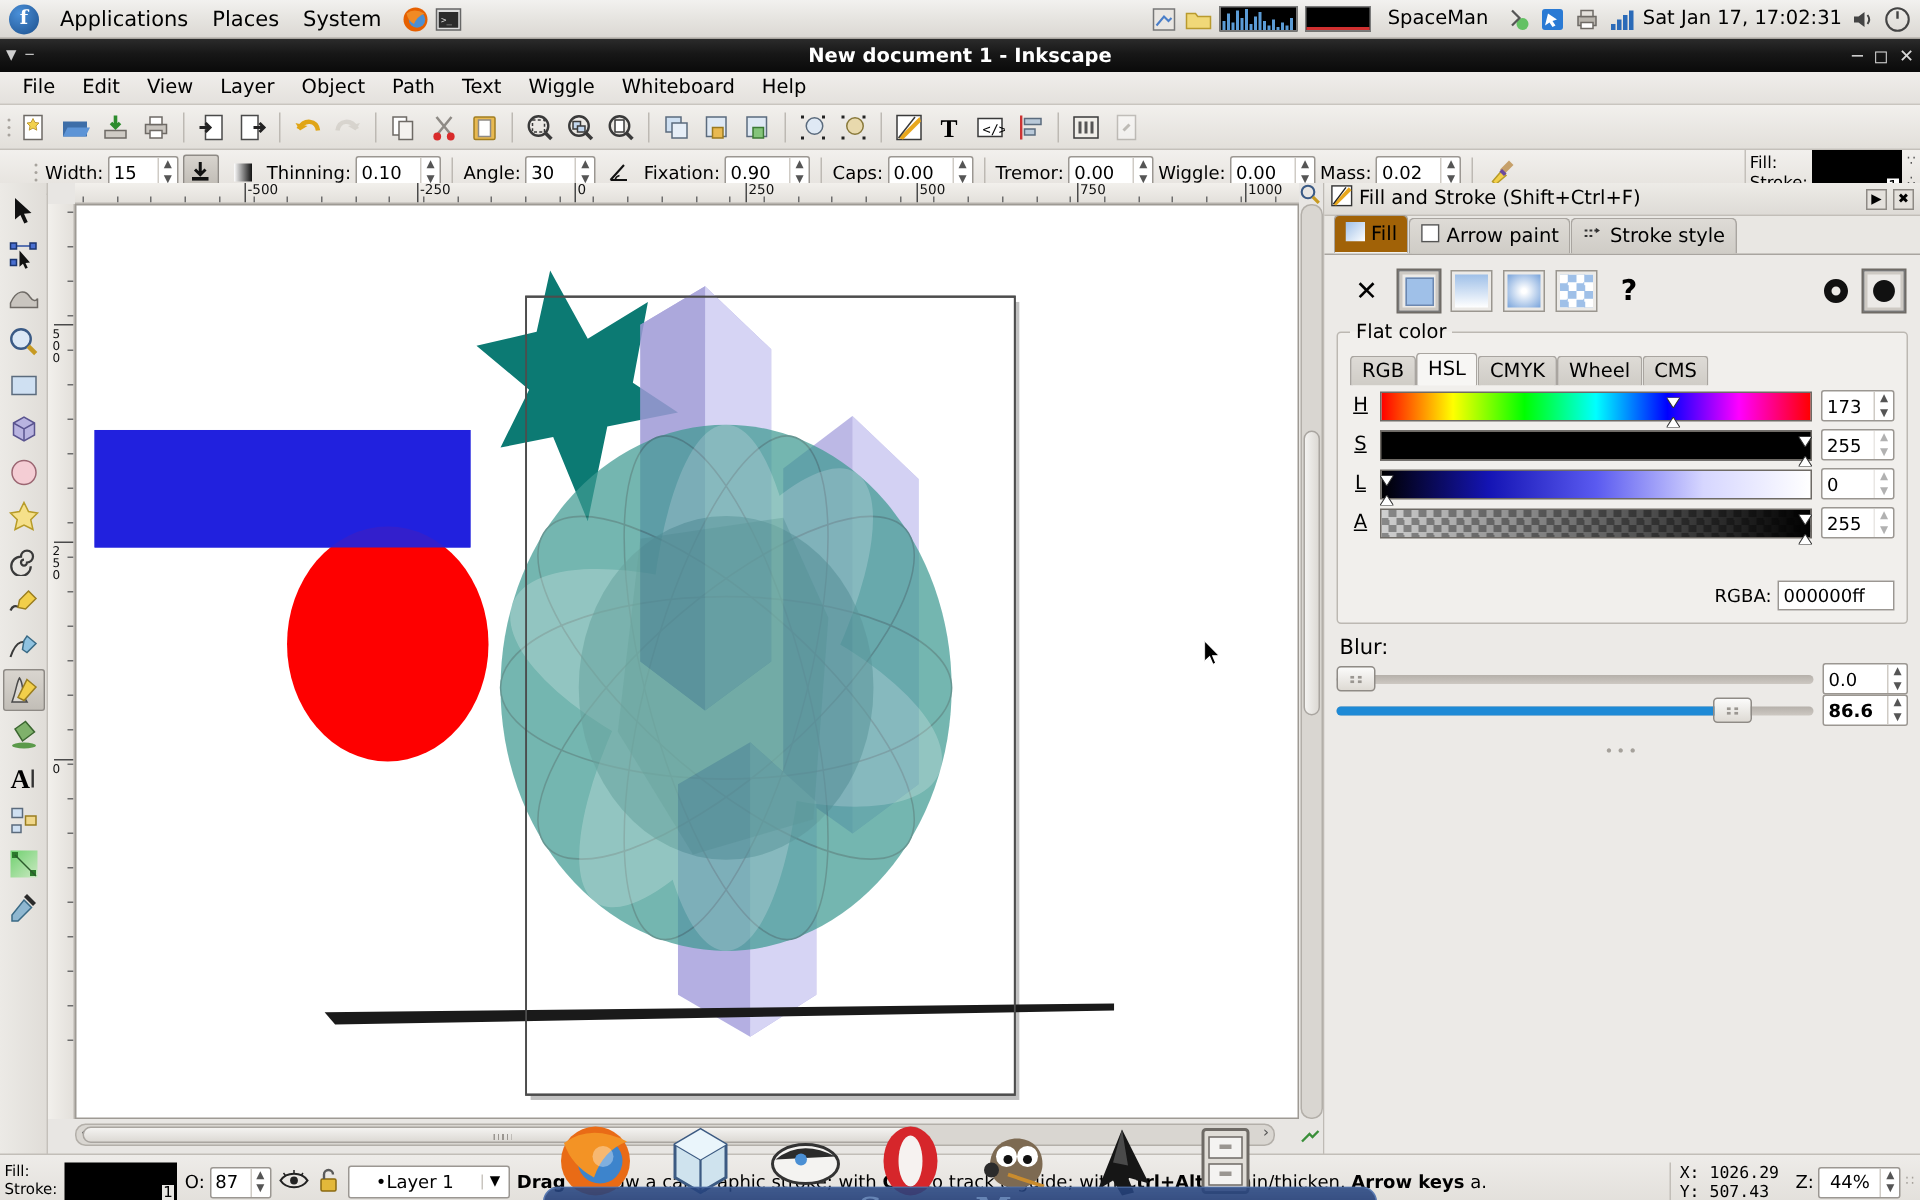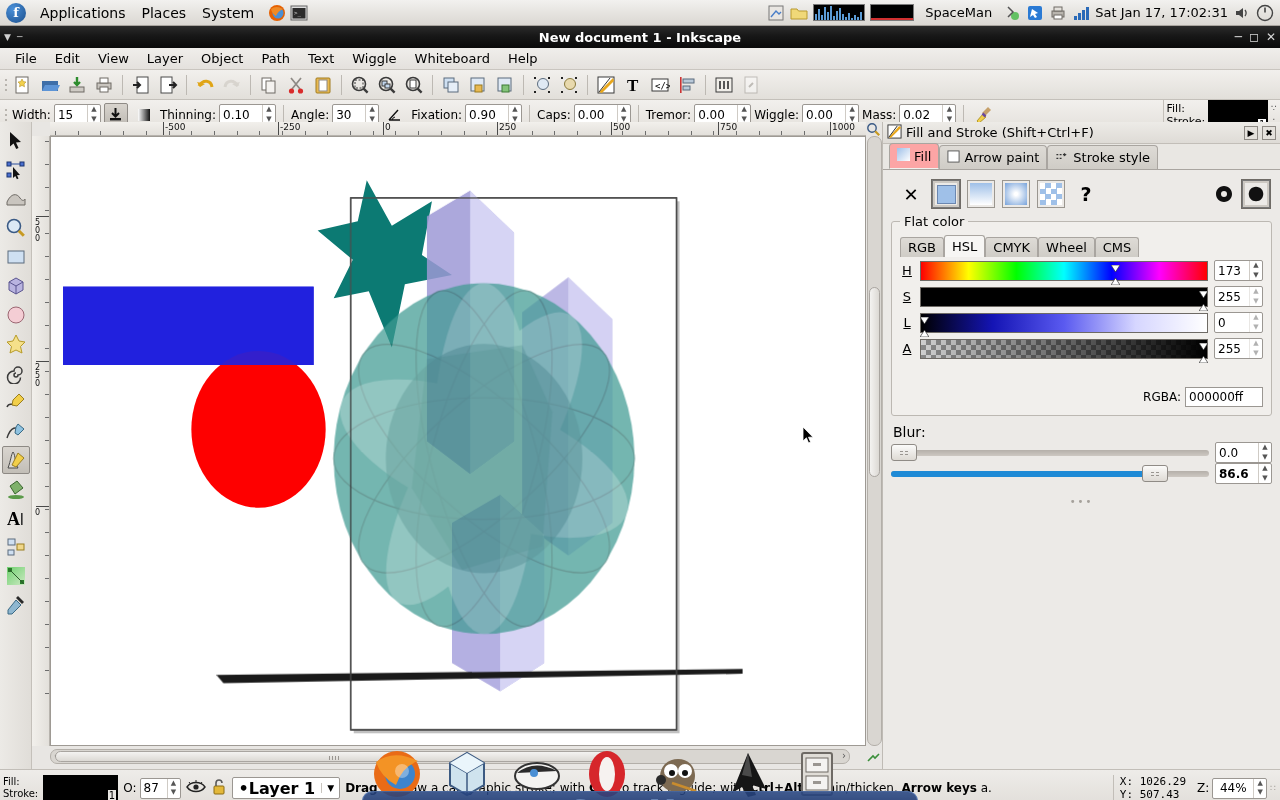--- a/index.html
+++ b/index.html
@@ -54,21 +54,21 @@
     height:30px; background:linear-gradient(to bottom,#f2f0ed,#e2dfda);
     border-bottom:1px solid #c4c0ba; display:flex; align-items:center; gap:1px; padding-left:2px;
   }
   .tbi{ width:26px;height:26px; display:flex;align-items:center;justify-content:center;}
   .sep{ width:1px;height:20px;background:#bdb9b3; margin:0 4px;}
   .grip{ width:7px;height:22px; display:flex;flex-direction:column;justify-content:center;align-items:center;gap:3px;}
   .grip i{width:2px;height:2px;background:#a7a39d;border-radius:50%;}
 
   #toolctl{
     height:30px; background:linear-gradient(to bottom,#f2f0ed,#e4e1dc);
-    border-bottom:1px solid #c4c0ba; display:flex; align-items:center; gap:3px; padding-left:2px;
+    border-bottom:1px solid #c4c0ba; display:flex; align-items:center; gap:3px; padding-left:20px;
     font-size:12px;
   }
   .lbl{ white-space:nowrap;}
   .spin{ display:flex; align-items:stretch; height:21px; border:1px solid #9b9792; background:#fff; border-radius:2px;}
   .spin input{ border:0;outline:0; width:36px; padding:0 3px; font-size:12px; font-family:"DejaVu Sans",sans-serif; background:transparent;}
   .spin .arrows{ width:13px; border-left:1px solid #cfcbc5; display:flex;flex-direction:column;}
   .spin .arrows span{flex:1;display:flex;align-items:center;justify-content:center;font-size:7px;color:#555;line-height:1;}
   .togbtn{ width:24px;height:24px;border:1px solid #8f8b86;background:linear-gradient(to bottom,#d8d4ce,#bdb9b2);
            display:flex;align-items:center;justify-content:center;border-radius:2px;}
 
@@ -115,21 +115,21 @@
   
   #rdock{ width:398px; background:#e9e7e3; border-left:1px solid #bfbbb5; display:flex; flex-direction:column;}
   #dockhdr{ height:22px; display:flex; align-items:center; gap:4px; padding:0 4px;
             background:linear-gradient(to bottom,#edebe7,#dedbd6); border-bottom:1px solid #c2beb8; font-size:13px;}
   .dockbtn{width:14px;height:14px;border:1px solid #8e8a85;background:#e4e1dc;display:flex;align-items:center;justify-content:center;font-size:9px;}
   #tabs{ display:flex; align-items:flex-end; height:26px; padding-left:6px; gap:0px;
          border-bottom:1px solid #a9a5a0; background:#e9e7e3;}
   .tab{ height:24px; display:flex;align-items:center;gap:4px; padding:0 7px;
         border:1px solid #a9a5a0; border-bottom:none; border-radius:4px 4px 0 0;
         background:linear-gradient(to bottom,#dedbd6,#cfccc6); font-size:13px;}
-  .tab.active{ background:#fca5a5; height:26px; border-bottom:1px solid #f2f1ee; position:relative; z-index:2;}
+  .tab.active{ background:#a16207; height:26px; border-bottom:1px solid #f2f1ee; position:relative; z-index:2;}
   #fillbody{ flex:1; background:#eceae7; padding:6px 8px 0 8px; overflow:hidden;}
   #paintrow{ display:flex; align-items:center; gap:7px; padding:4px 2px 6px 6px;}
   .pbtn{ width:28px;height:28px; border:1px solid #9a968f; display:flex;align-items:center;justify-content:center;}
   .pbtn.sel{ outline:1px solid #6f6b66; box-shadow:0 0 0 2px #cdc9c3 inset; border:1px solid #777;}
   .pbtn.plain{border:none;}
   .pright{ margin-left:auto; display:flex; gap:4px; }
 
   fieldset.grp{ border:1px solid #bcb8b2; border-radius:3px; margin:0; padding:6px 8px 8px 8px; background:#f1efec;}
   fieldset.grp legend{ font-size:13px; padding:0 4px;}
   #colortabs{ display:flex; align-items:flex-end; height:22px; gap:0; margin-bottom:3px;}
@@ -158,21 +158,21 @@
   #palette{ position:absolute; left:0; top:750px; width:1280px; height:16px; display:flex;}
   #palette .sw{ height:16px; flex:1 0 auto;}
   #statusbar{ position:absolute; left:0; top:743px; width:1280px; height:37px;
               background:linear-gradient(to bottom,#eeece9,#e1ded9); border-top:1px solid #c2beb8;
               display:flex; align-items:center; gap:5px; font-size:12px; padding-left:3px;}
   .fsminilbl{ display:flex;flex-direction:column; font-size:10px; line-height:12px;}
   .fsmini{ width:75px; height:26px; background:#000; position:relative;}
   .fsmini .num{ position:absolute; right:2px; bottom:0; font-size:10px; background:#e8e6e2; padding:0 1px;}
   .opbox{ display:flex;align-items:center;gap:3px;}
   .layerbox{ display:flex; align-items:center; height:22px; border:1px solid #9b9792; background:#fff; border-radius:2px;}
-  .layerbox .nm{ padding:0 6px; font-weight:bold; font-size:16px;}
+  .layerbox .nm{ padding:0 18px; font-weight:normal; font-size:12px;}
   .layerbox .dv{ border-left:1px solid #c9c5bf; width:18px; text-align:center; font-size:9px;}
   #statustext{ flex:1; white-space:nowrap; overflow:hidden; font-size:12px;}
   #statustext b{font-weight:bold;}
   #coords{ font-family:"DejaVu Sans Mono",monospace; font-size:11px; line-height:13px;
            border-left:1px solid #c2beb8; padding:0 6px; }
   #zoombox{ display:flex;align-items:center;gap:3px; padding-right:4px;}
   #dock{ position:absolute; left:360px; top:715px; width:560px; height:60px; }
   .dockico{ position:absolute; top:8px; width:50px; height:50px;}
   #dockglass{ position:absolute; left:362px; top:765px; width:556px; height:35px;
               background:linear-gradient(to bottom, rgba(40,70,130,.88), rgba(20,40,90,.95));

